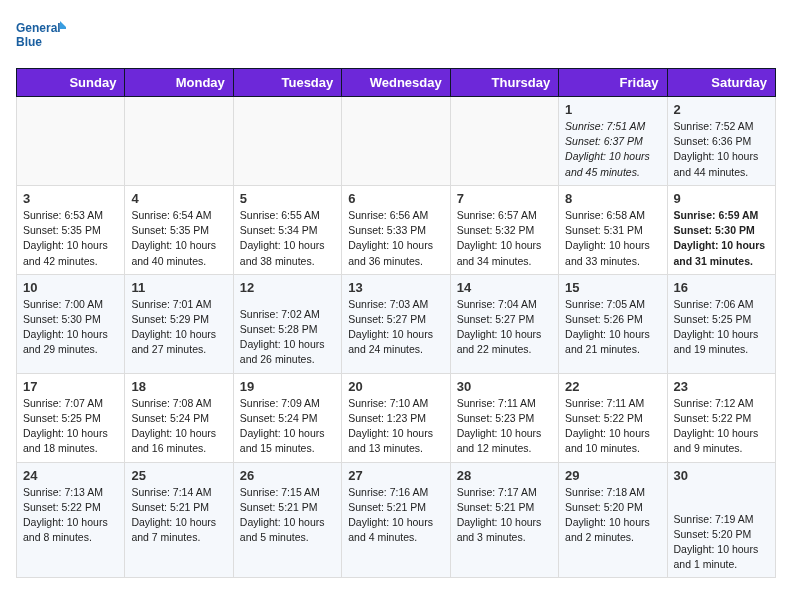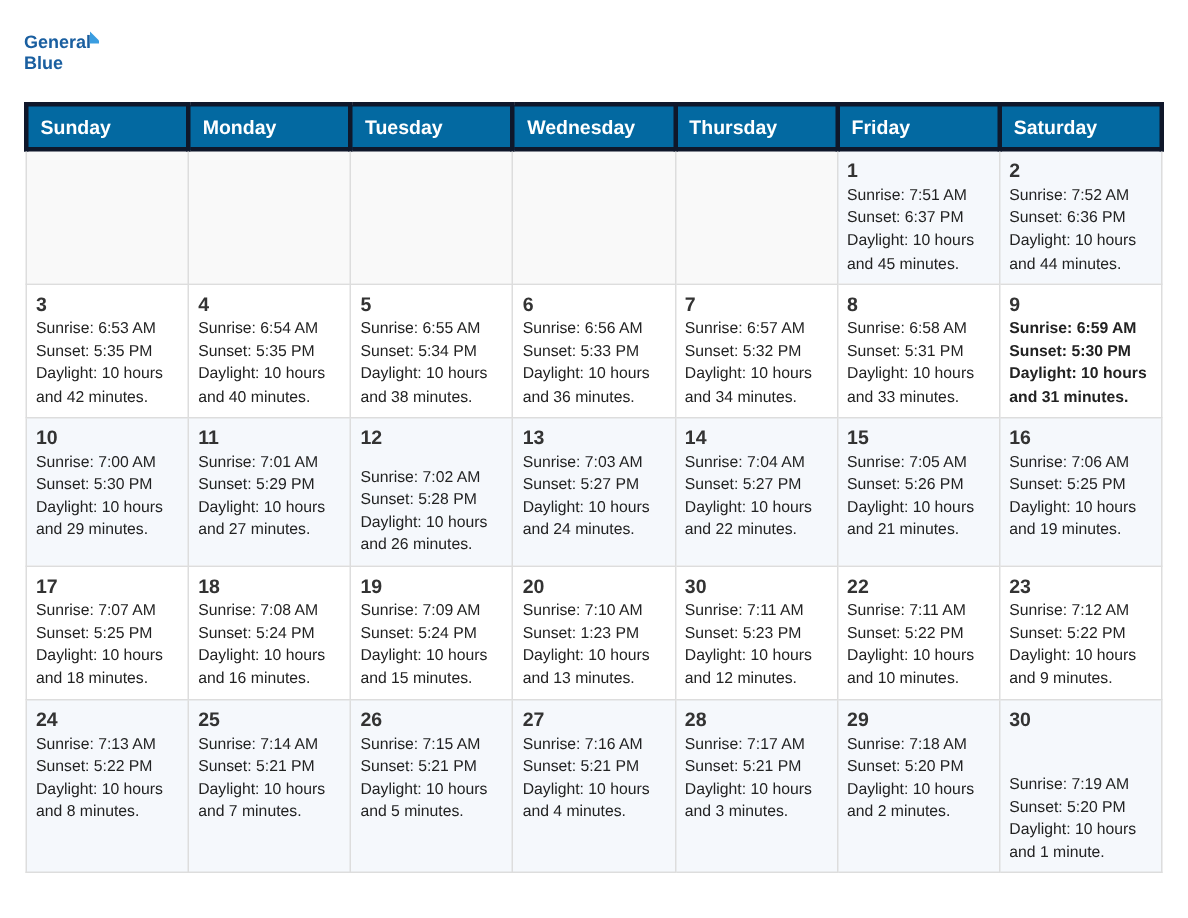--- a/index.html
+++ b/index.html
@@ -32,27 +32,27 @@
     .location {
       font-size: 14px;
       color: #555;
     }
     .calendar {
       width: 100%;
       border-collapse: collapse;
       border: 1px solid #ccc;
     }
     .calendar th {
-      background-color: #0369a1;
+      background-color: #6d28d9;
       color: #fff;
       font-size: 13px;
       font-weight: bold;
       padding: 6px 8px;
-      text-align: left;
-      border: 3px solid #0f172a;
+      text-align: right;
+      border: 1px solid #0f172a;
     }
     .calendar td {
       vertical-align: top;
       border: 1px solid #ddd;
       padding: 5px 6px;
       font-size: 10.5px;
       color: #333;
       width: 108px;
       min-height: 80px;
       background: #fff;
@@ -109,21 +109,21 @@
   </thead>
   <tbody id="calendar-body">
   <tr>
         <td class="empty"></td>
         <td class="empty"></td>
         <td class="empty"></td>
         <td class="empty"></td>
         <td class="empty"></td>
         <td>
           <span class="day-num">1</span>
-          <div class="day-info" style="white-space: pre-line;">Sunrise: 7:51 AM
+          <div class="day-info" style="white-space: pre-line; font-style: italic;">Sunrise: 7:51 AM
 Sunset: 6:37 PM
 Daylight: 10 hours
 and 45 minutes.</div>
         </td>
         <td>
           <span class="day-num">2</span>
           <div class="day-info" style="white-space: pre-line;">Sunrise: 7:52 AM
 Sunset: 6:36 PM
 Daylight: 10 hours
 and 44 minutes.</div>

